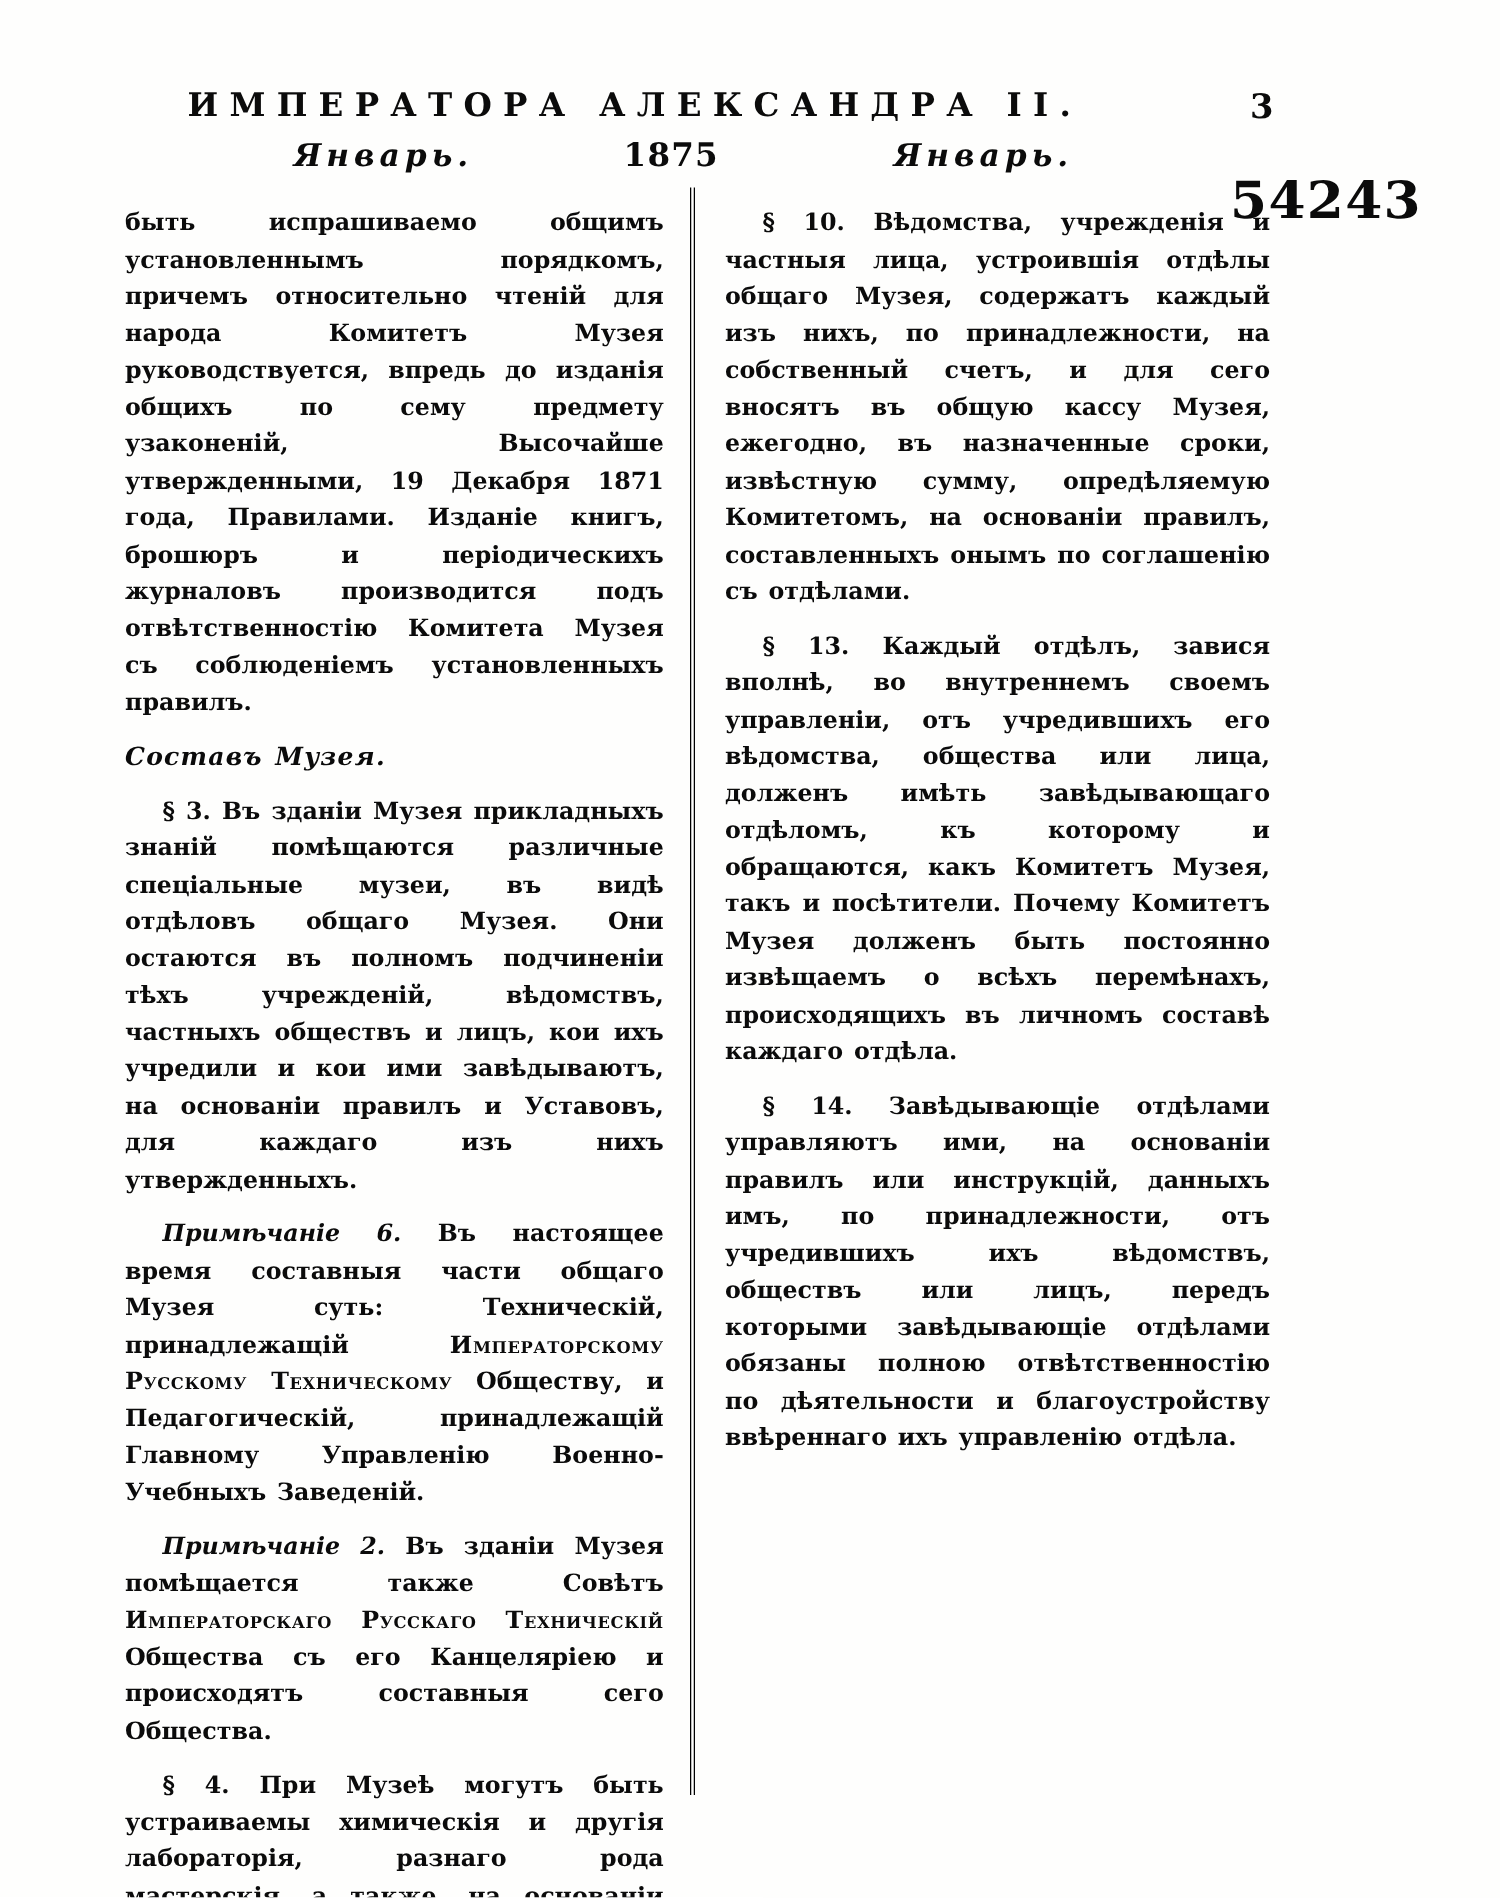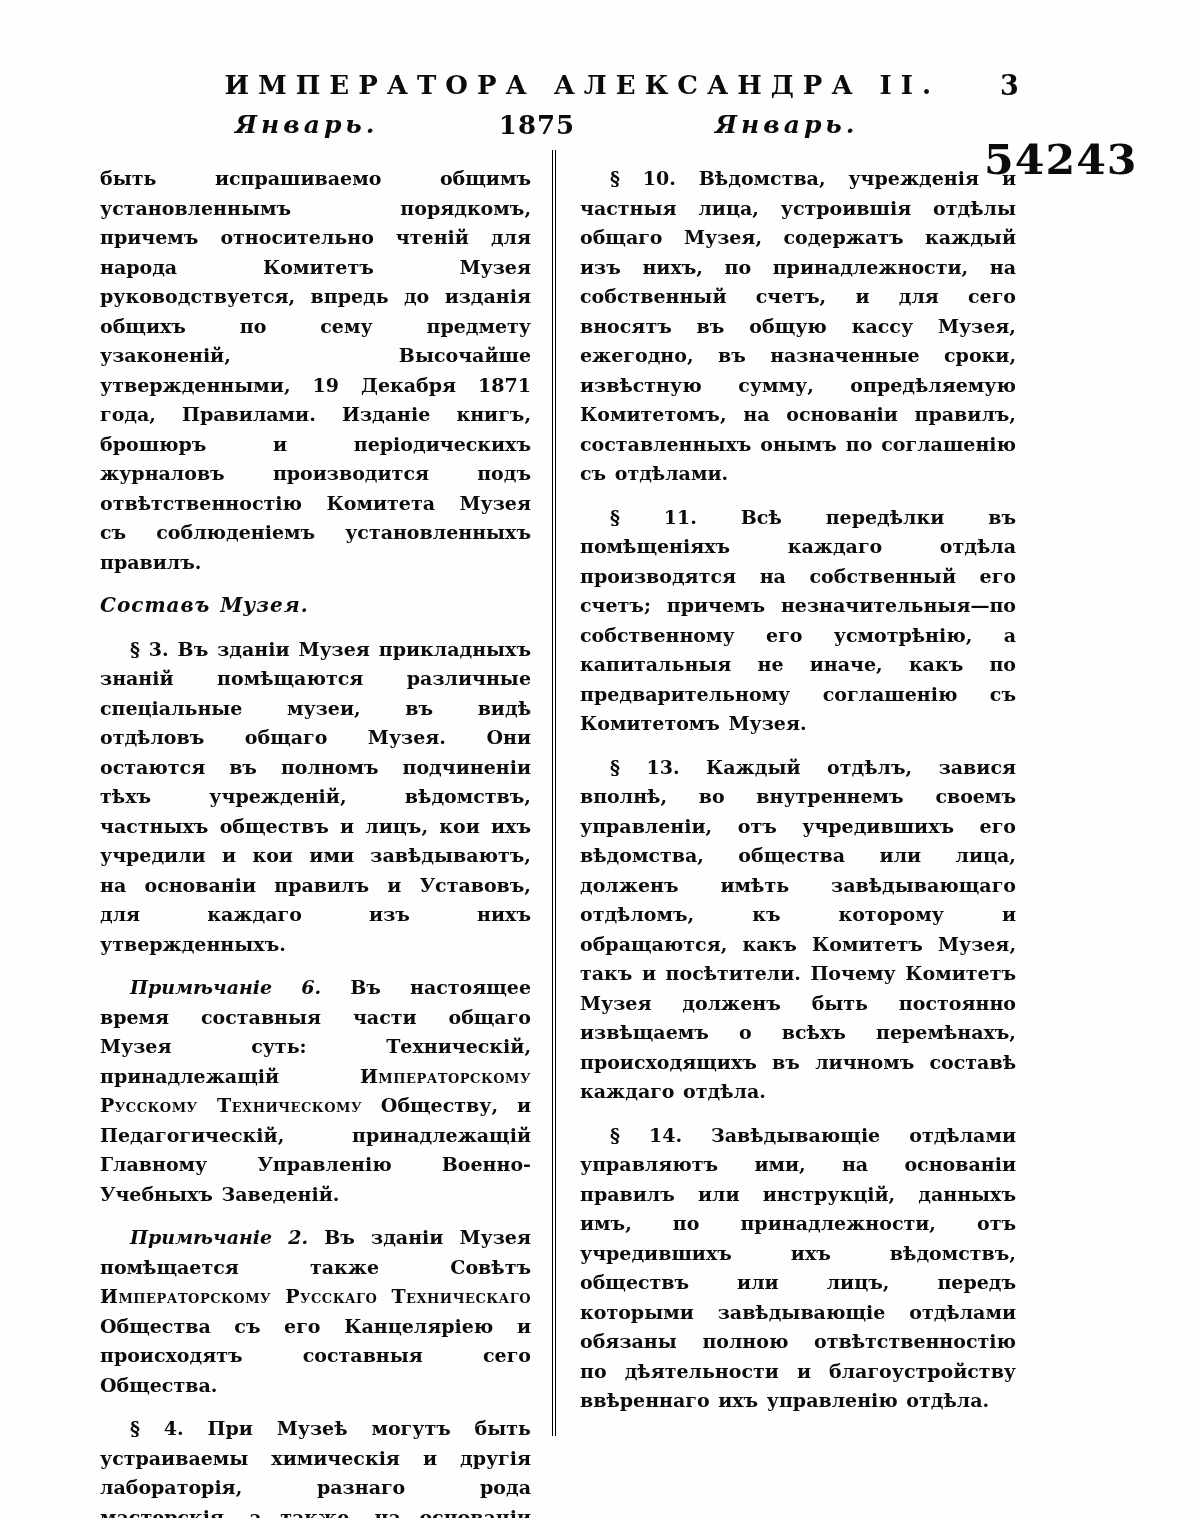--- a/index.html
+++ b/index.html
@@ -6,21 +6,21 @@
   .page{
     position:relative;
     width:1200px;height:1518px;
     background:#fefefd;
     color:#0b0b0b;
     font-family:"DejaVu Serif",serif;
     overflow:hidden;
   }
   .masthead-title{
     position:absolute;top:70px;left:150px;width:790px;
-    text-align:right;font-size:26px;font-weight:bold;
+    text-align:left;font-size:26px;font-weight:bold;
     letter-spacing:9px;white-space:nowrap;
   }
   .page-number{
     position:absolute;top:70px;left:1000px;
     font-size:27px;font-weight:bold;
   }
   .month{
     position:absolute;top:110px;width:170px;text-align:left;
     font-style:italic;font-weight:bold;font-size:25px;letter-spacing:4px;
   }
@@ -72,25 +72,24 @@
 
   <div class="stamp">54243</div>
 
   <div class="divider"></div>
 
   <div class="col colleft">
       <p class="p"><span>быть испрашиваемо общимъ установленнымъ порядкомъ, причемъ относительно чтеній для народа Комитетъ Музея руководствуется, впредь до изданія общихъ по сему предмету узаконеній, Высочайше утвержденными, 19 Декабря 1871 года, Правилами. Изданіе книгъ, брошюръ и періодическихъ журналовъ производится подъ отвѣтственностію Комитета Музея съ соблюденіемъ установленныхъ правилъ.</span></p>
       <p class="h"><span class="it">Составъ Музея.</span></p>
       <p class="p indent"><span>§ 3. Въ зданіи Музея прикладныхъ знаній помѣщаются различные спеціальные музеи, въ видѣ отдѣловъ общаго Музея. Они остаются въ полномъ подчиненіи тѣхъ учрежденій, вѣдомствъ, частныхъ обществъ и лицъ, кои ихъ учредили и кои ими завѣдываютъ, на основаніи правилъ и Уставовъ, для каждаго изъ нихъ утвержденныхъ.</span></p>
       <p class="p indent"><span class="it">Примѣчаніе 6.</span><span> Въ настоящее время составныя части общаго Музея суть: Техническій, принадлежащій </span><span class="sc">Императорскому Русскому Техническому</span><span> Обществу, и Педагогическій, принадлежащій Главному Управленію Военно-Учебныхъ Заведеній.</span></p>
-      <p class="p indent"><span class="it">Примѣчаніе 2.</span><span> Въ зданіи Музея помѣщается также Совѣтъ </span><span class="sc">Императорскому Русскаго Техническаго</span><span> Общества съ его Канцеляріею и происходятъ составныя сего Общества.</span></p>
+      <p class="p indent"><span class="it">Примѣчаніе 2.</span><span> Въ зданіи Музея помѣщается также Совѣтъ </span><span class="sc">Императорскаго Русскаго Техническій</span><span> Общества съ его Канцеляріею и происходятъ составныя сего Общества.</span></p>
       <p class="p indent"><span>§ 4. При Музеѣ могутъ быть устраиваемы химическія и другія лабораторія, разнаго рода мастерскія, а также, на основаніи общихъ законоположеній и согласно правиламъ, утвержденнымъ Комитетомъ Музея прикладныхъ знаній, фотографическія, литографическія, граверныя и типографическія заведенія.</span></p>
       <p class="p indent"><span>§ 5. Главное завѣдываніе дѣлами Музея принадлежитъ Комитету, который разрѣшаетъ общіе вопросы, касающіеся поступленія и помѣщенія отдѣловъ, различныхъ мѣръ для развитія настоящаго учрежденія и т. п.; исполнительная же часть ввѣряется особой Коммисіи.</span></p>
     </div>
 
   <div class="col colright">
       <p class="p indent"><span>§ 10. Вѣдомства, учрежденія и частныя лица, устроившія отдѣлы общаго Музея, содержатъ каждый изъ нихъ, по принадлежности, на собственный счетъ, и для сего вносятъ въ общую кассу Музея, ежегодно, въ назначенные сроки, извѣстную сумму, опредѣляемую Комитетомъ, на основаніи правилъ, составленныхъ онымъ по соглашенію съ отдѣлами.</span></p>
-      <p class="p indent"><span>§ 11. Всѣ передѣлки въ помѣщеніяхъ каждаго отдѣла производятся на собственный его счетъ; причемъ незначительныя—по собственному его усмотрѣнію, а капитальныя не иначе, какъ по предварительному соглашенію съ Комитетомъ Музея.</span></p>
       <p class="p indent"><span>§ 13. Каждый отдѣлъ, завися вполнѣ, во внутреннемъ своемъ управленіи, отъ учредившихъ его вѣдомства, общества или лица, долженъ имѣть завѣдывающаго отдѣломъ, къ которому и обращаются, какъ Комитетъ Музея, такъ и посѣтители. Почему Комитетъ Музея долженъ быть постоянно извѣщаемъ о всѣхъ перемѣнахъ, происходящихъ въ личномъ составѣ каждаго отдѣла.</span></p>
       <p class="p indent"><span>§ 14. Завѣдывающіе отдѣлами управляютъ ими, на основаніи правилъ или инструкцій, данныхъ имъ, по принадлежности, отъ учредившихъ ихъ вѣдомствъ, обществъ или лицъ, передъ которыми завѣдывающіе отдѣлами обязаны полною отвѣтственностію по дѣятельности и благоустройству ввѣреннаго ихъ управленію отдѣла.</span></p>
     </div>
 
 </div>
 
 </body></html>

